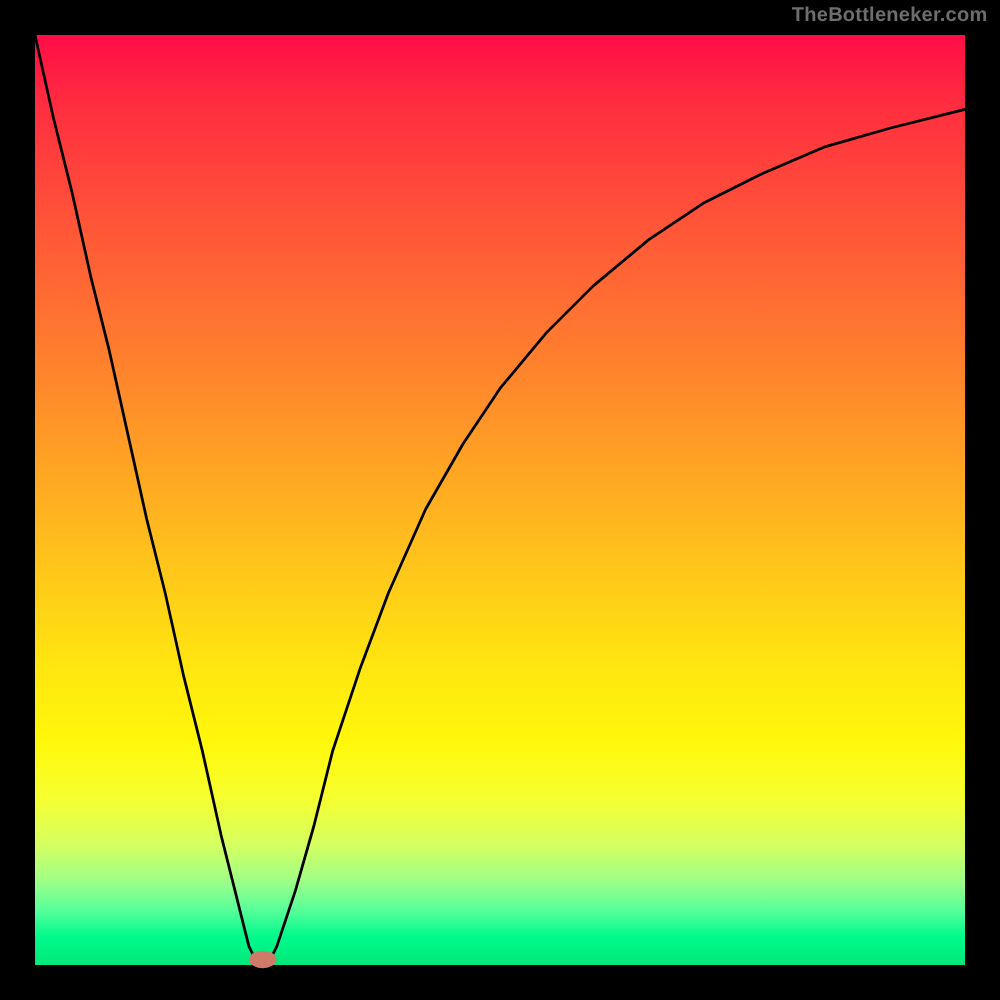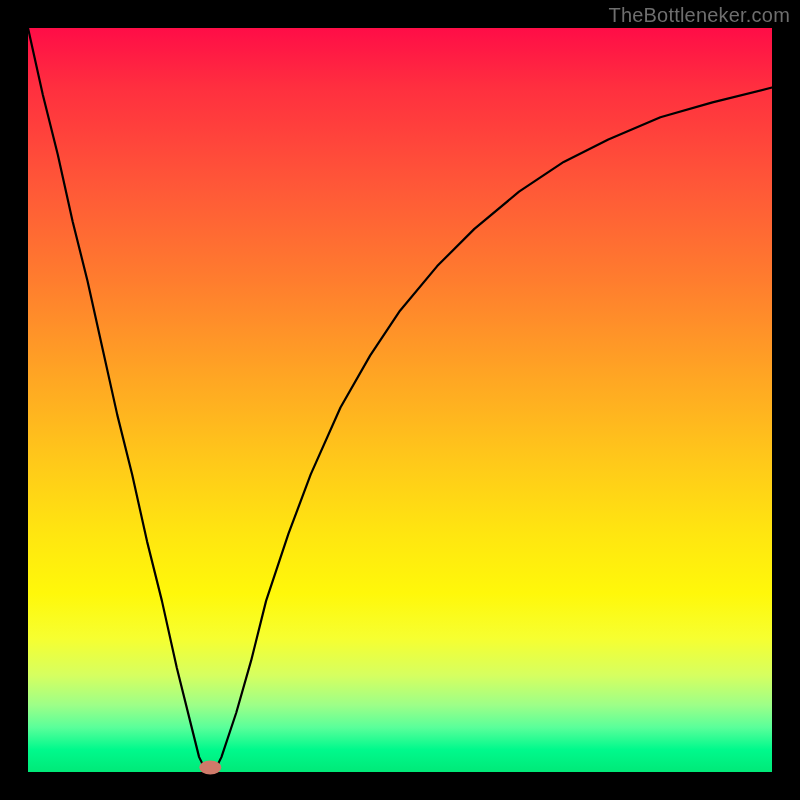--- a/index.html
+++ b/index.html
@@ -59,23 +59,24 @@
   }
   .marker {
     fill: #d07a6a;
     stroke: none;
   }
   .watermark {
     position: absolute;
     top: 4px;
     right: 10px;
     color: #6e6e6e;
-    font-size: 20px;
+    font-size: 16px;
     letter-spacing: 0.2px;
     user-select: none;
+    font-weight: bold;
   }
 </style>
 </head>
 <body>
 
 <div class="frame">
 
   <div class="watermark">TheBottleneker.com</div>
 
   <div class="plot-area">

